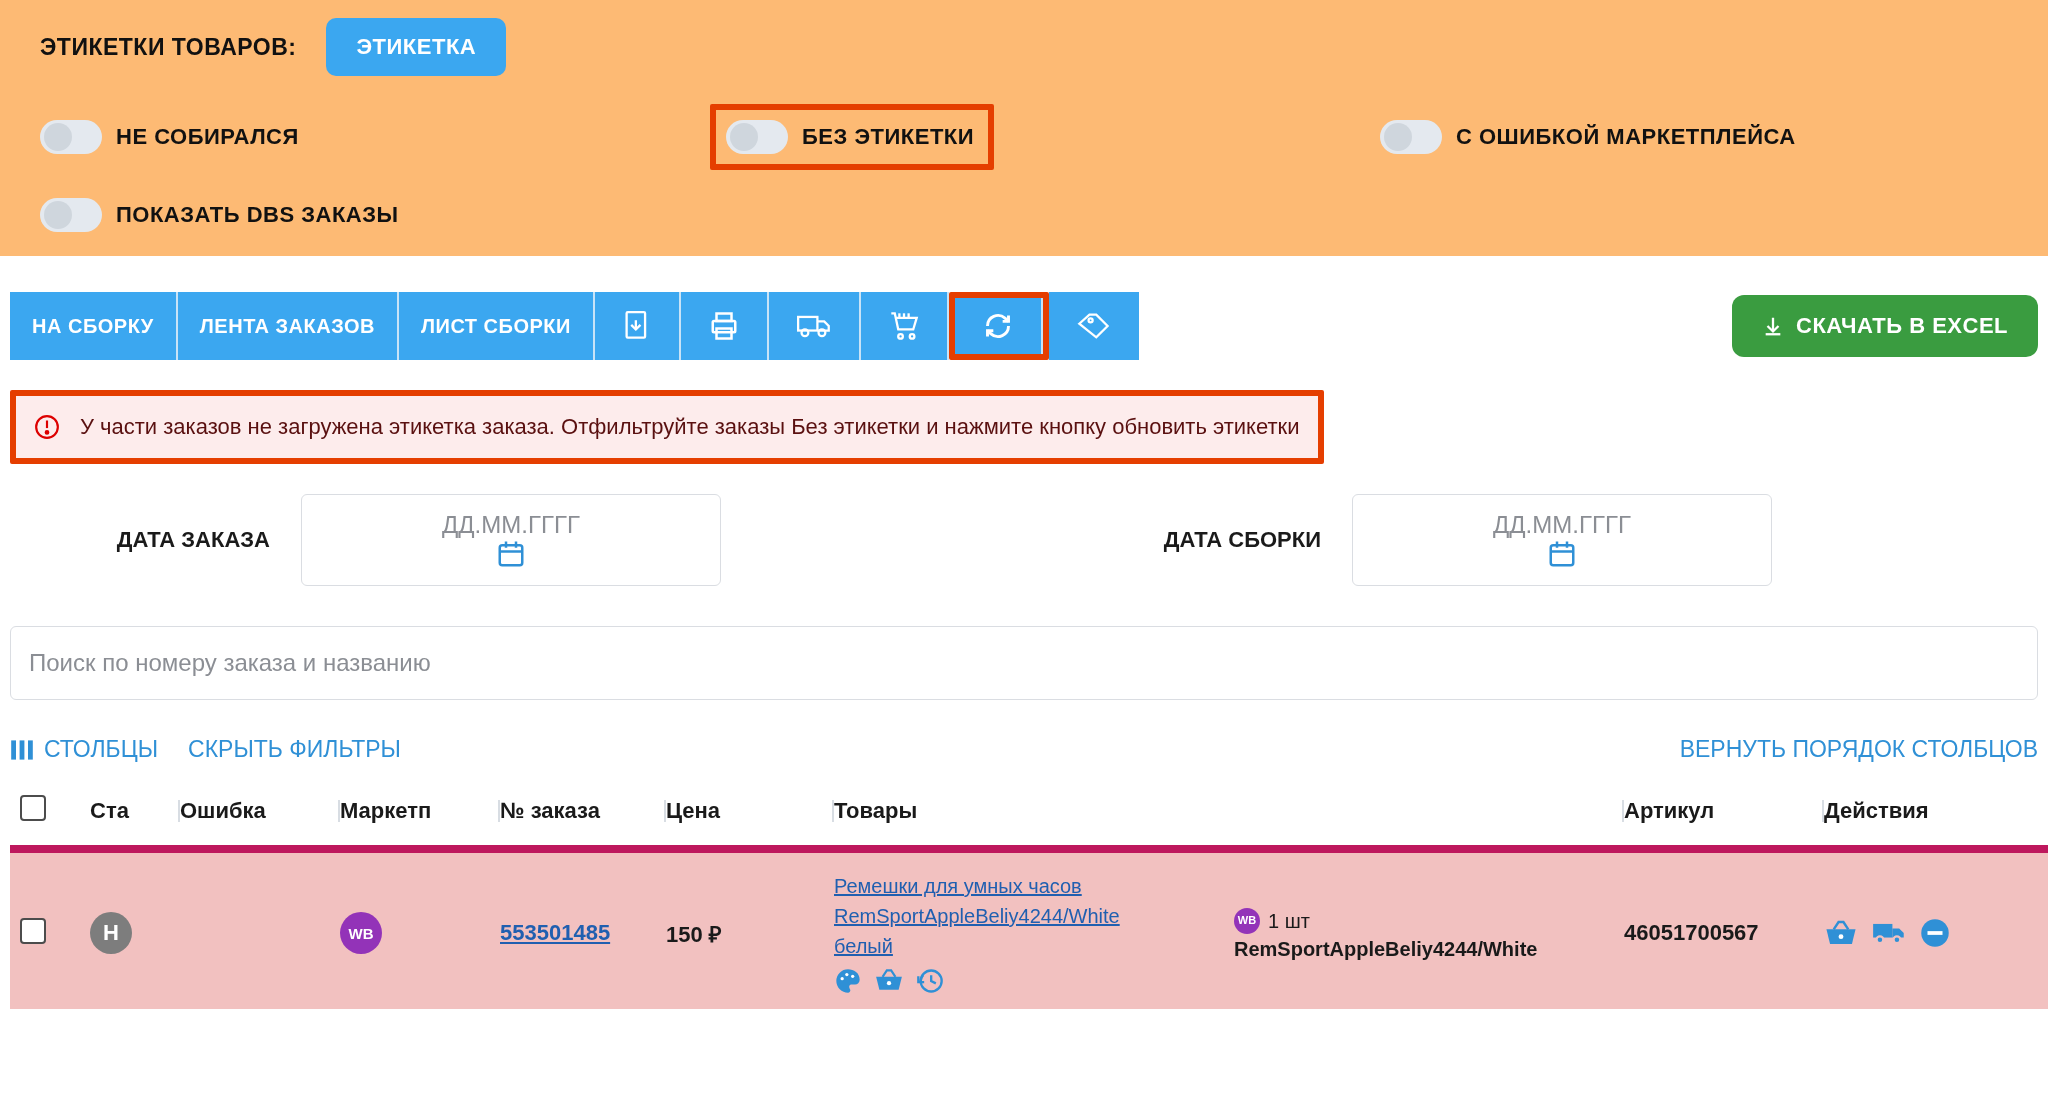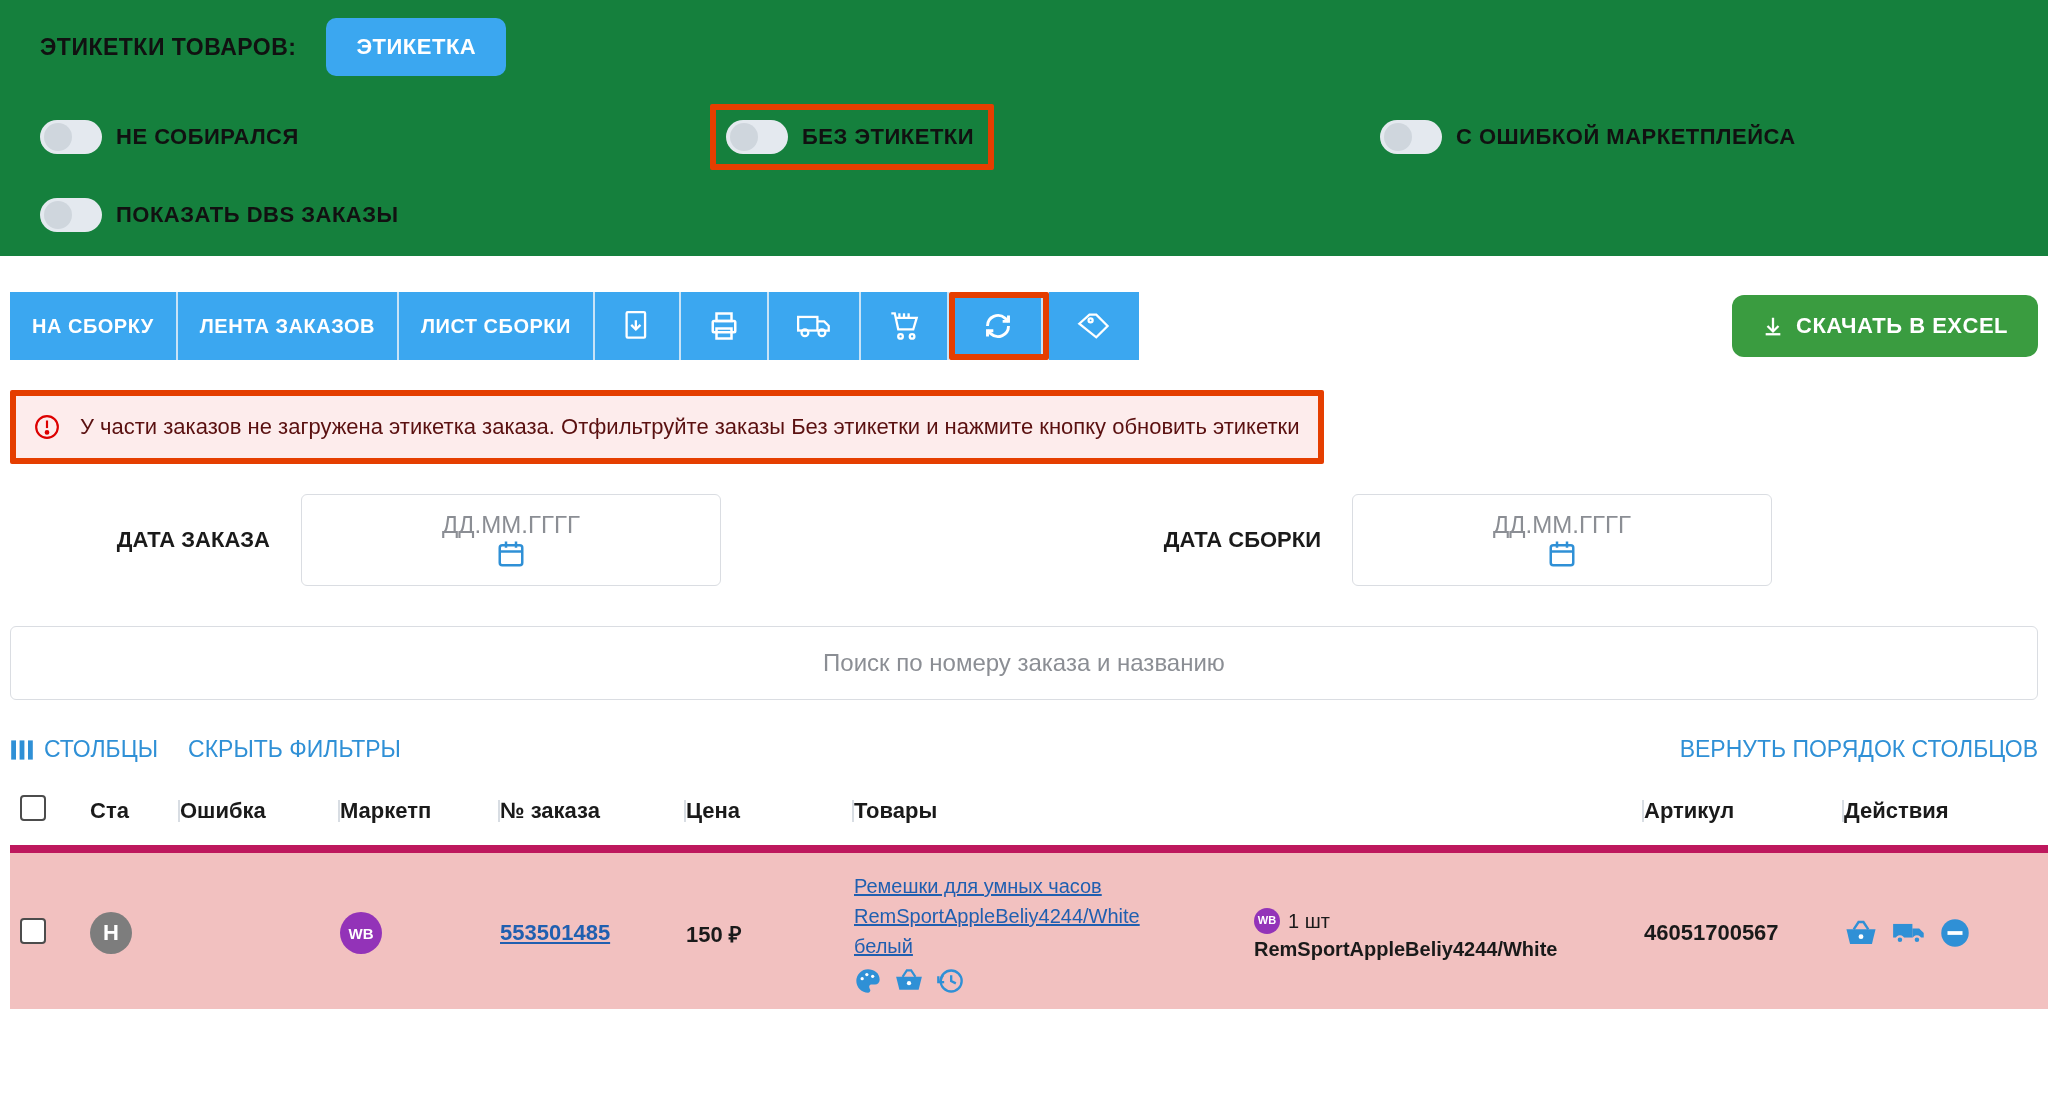--- a/index.html
+++ b/index.html
@@ -1,19 +1,19 @@
 <!DOCTYPE html>
 <html><head>
 <meta charset="utf-8">
 <style>
 * { box-sizing: border-box; margin: 0; padding: 0; }
 body { font-family: Arial, Helvetica, sans-serif; font-size: 18px; color: #1a1a1a; background: #fff; width: 2048px; }
 
 
-.filter-panel { background: #15803d; padding: 18px 28px 24px 40px; }
+.filter-panel { background: #fdba74; padding: 18px 28px 24px 40px; }
 .filter-row { display: flex; align-items: center; gap: 30px; margin-bottom: 28px; }
 .filter-label-bold { font-weight: 800; font-size: 23px; letter-spacing: .5px; color: #111; }
 .btn-blue-pill { background: #3ba7f0; color: #fff; font-weight: 700; font-size: 22px; border: none; border-radius: 10px; padding: 16px 30px; cursor: pointer; letter-spacing: .5px; }
 
 .toggle-row { display: flex; align-items: center; }
 .toggle-group { display: flex; align-items: center; gap: 14px; }
 .toggle { width: 62px; height: 34px; background: #e4e9ef; border-radius: 18px; position: relative; cursor: pointer; flex-shrink: 0; }
 .toggle-knob { position: absolute; top: 3px; left: 4px; width: 28px; height: 28px; background: #cfd6dd; border-radius: 50%; }
 .toggle-label { font-weight: 800; font-size: 22px; letter-spacing: .5px; color: #111; }
 
@@ -40,39 +40,39 @@
 .alert { background: #fdecec; display: flex; align-items: center; gap: 20px; padding: 18px 18px; font-size: 22px; color: #5a1010; }
 
 
 .date-filters { display: flex; align-items: center; padding: 30px 10px 0 10px; gap: 50px; }
 .date-group { display: flex; align-items: center; gap: 31px; }
 .date-label { font-weight: 700; font-size: 22px; text-align: right; line-height: 1.3; width: 260px; }
 .date-input { display: flex; align-items: center; justify-content: space-between; border: 1px solid #dadde2; border-radius: 6px; padding: 16px 18px; width: 420px; color: #8b8e94; font-size: 24px; flex-direction: column; }
 
 
 .search-wrap { padding: 0 10px; margin-top: 40px; }
-.search-input { width: 100%; border: 1px solid #dadde2; border-radius: 6px; padding: 22px 18px; font-size: 24px; color: #0f172a; text-align: center; }
+.search-input { width: 100%; border: 1px solid #dadde2; border-radius: 6px; padding: 22px 18px; font-size: 24px; color: #0f172a; }
 .search-input::placeholder { color: #8b8e94; }
 
 
 .table-controls { display: flex; align-items: center; padding: 36px 10px 18px 10px; gap: 30px; }
 .link-blue { color: #2f90d6; font-size: 23px; cursor: pointer; display: inline-flex; align-items: center; gap: 10px; }
 .table-controls .spacer { flex: 1; }
 
 
 .table-wrap { padding: 0 0 0 10px; }
 .thead { display: flex; align-items: center; padding: 14px 0 18px 10px; font-weight: 700; font-size: 22px; color: #1a1a1a; border-bottom: 8px solid #be185d; }
 .th { position: relative; padding-right: 18px; }
 .th::after { content: ""; position: absolute; right: 0; top: 2px; bottom: 2px; width: 2px; background: #d8dde3; }
 .th.no-div::after { display: none; }
 .w-check { width: 70px; }
 .w-status { width: 90px; }
 .w-error { width: 160px; }
 .w-market { width: 160px; }
-.w-order { width: 186px; }
+.w-order { width: 166px; }
 .w-price { width: 168px; }
 .w-goods { width: 790px; }
 .w-art { width: 200px; }
 .w-actions { width: 180px; }
 
 
 .row { display: flex; align-items: center; background: #f2c1c0; padding: 18px 0 14px 10px; }
 .cell { padding-right: 18px; }
 .checkbox { width: 26px; height: 26px; border: 2px solid #4c4c4c; border-radius: 4px; display: inline-block; background: #fff; cursor: pointer; }
 .badge-h { width: 42px; height: 42px; border-radius: 50%; background: #7d7d7d; color: #fff; font-weight: 700; display: inline-flex; align-items: center; justify-content: center; font-size: 22px; }

